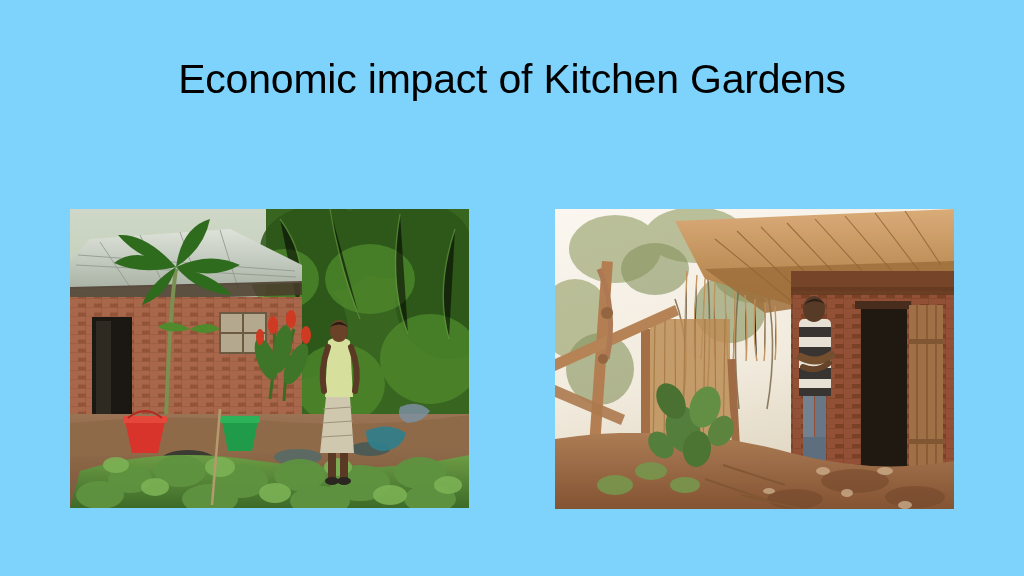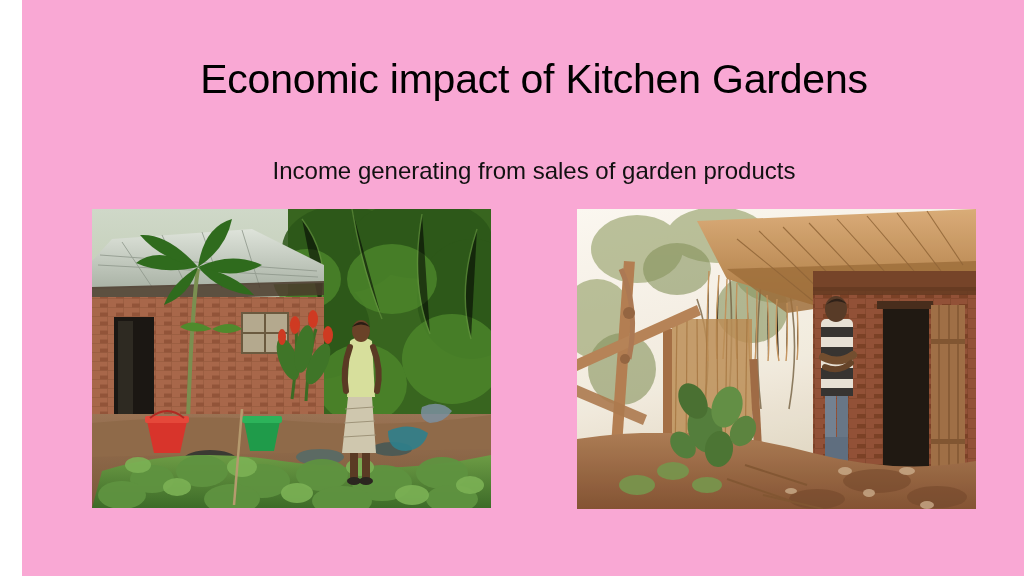--- a/index.html
+++ b/index.html
@@ -11,22 +11,21 @@
     width: 1024px;
     height: 576px;
     position: relative;
     overflow: hidden;
     font-family: "Liberation Sans", sans-serif;
   }
 
   #slide {
     position: absolute;
     inset: 0;
-    background: #f9a8d4;
-    margin-left: 22px;
+    background: #7dd3fc;
   }
 
   
   #slide-title {
     position: absolute;
     left: 0;
     top: 57px;
     width: 1024px;
     text-align: center;
     font-family: "Liberation Sans", sans-serif;
@@ -61,21 +60,20 @@
 
   .photo svg { display: block; width: 100%; height: 100%; }
 </style>
 </head>
 <body>
 
 <div id="slide">
 
   <div id="slide-title">Economic impact of Kitchen Gardens</div>
 
-  <div id="slide-subtitle">Income generating from sales of garden products</div>
 
   <div class="photo" id="photo-left" title="Woman standing in a kitchen garden beside a brick house with a corrugated metal roof; red and green buckets sit on bare soil in front of lush leafy vegetable beds.">
     <svg viewBox="0 0 399 299" preserveAspectRatio="none">
       <defs>
         <linearGradient id="lSky" x1="0" y1="0" x2="0" y2="1">
           <stop offset="0%" stop-color="#cfd8c8"></stop>
           <stop offset="100%" stop-color="#9fb087"></stop>
         </linearGradient>
         <linearGradient id="lRoof" x1="0" y1="0" x2="0" y2="1">
           <stop offset="0%" stop-color="#dee3da"></stop>

